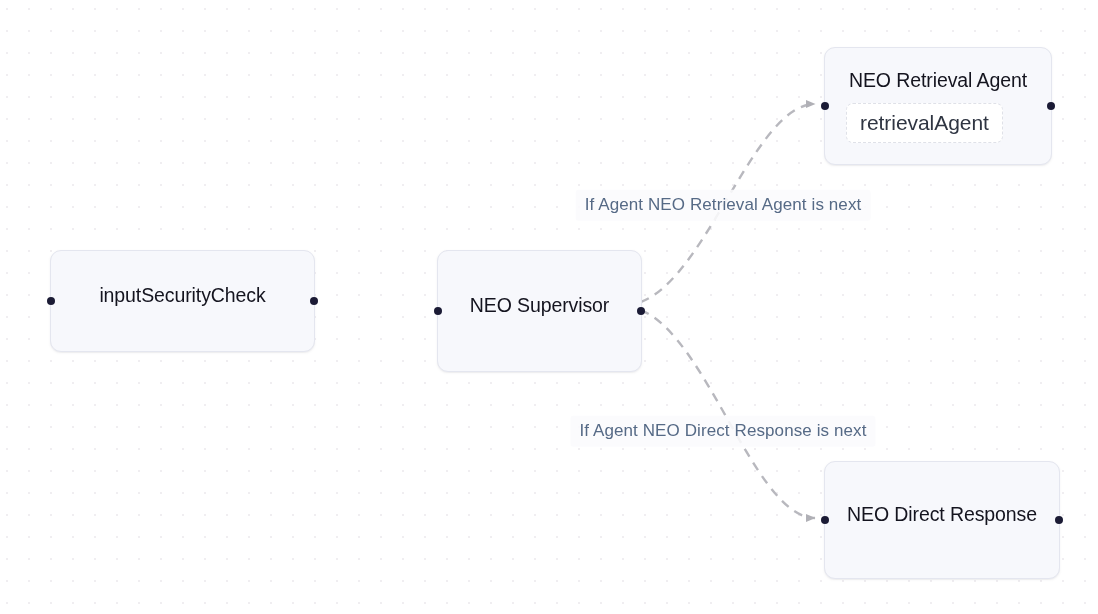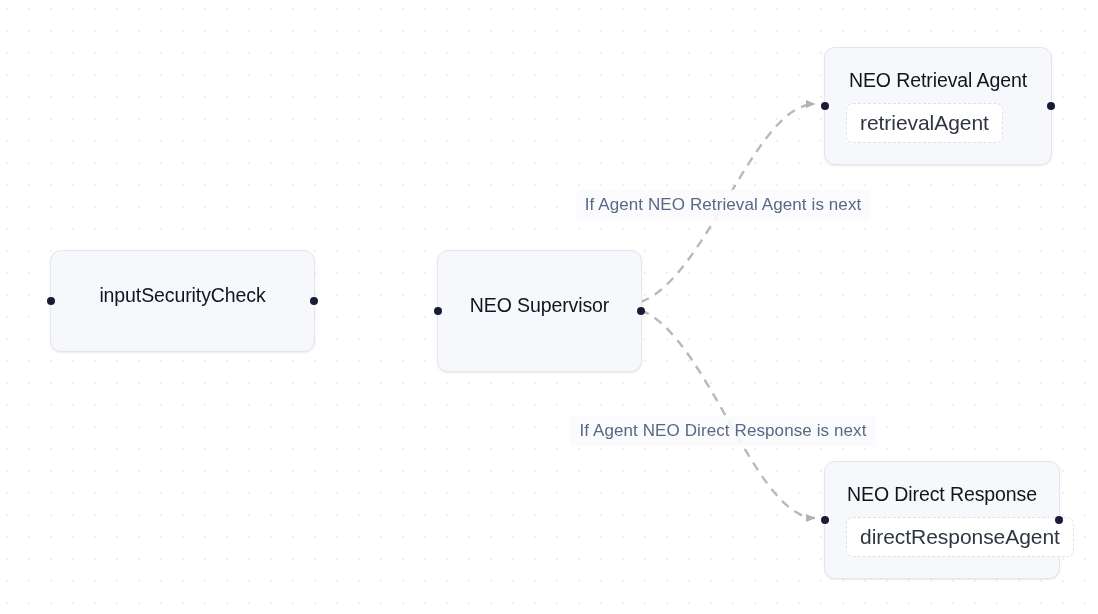--- a/index.html
+++ b/index.html
@@ -149,17 +149,16 @@
   <div class="node" style="left:824px; top:47px; width:228px; height:118px;">
     <div class="handle left"></div>
     <div class="node-title">NEO Retrieval Agent</div>
     <div class="node-chip">retrievalAgent</div>
     <div class="handle right"></div>
   </div>
 
   <div class="node" style="left:824px; top:461px; width:236px; height:118px;">
     <div class="handle left"></div>
     <div class="node-title">NEO Direct Response</div>
-    <div class="node-chip">directResponseAgent</div>
     <div class="handle right"></div>
   </div>
 
 </div>
 
 </body></html>

